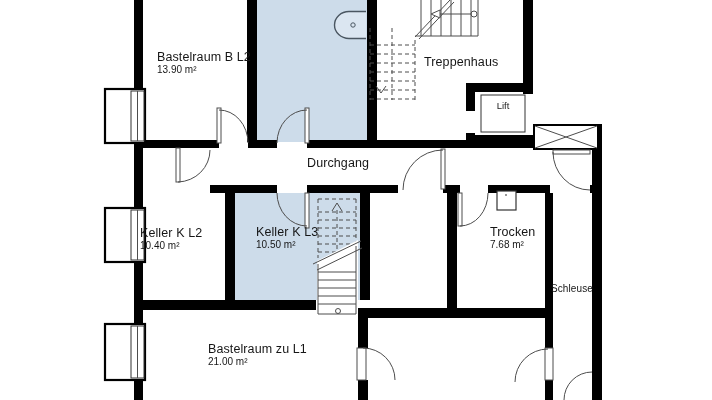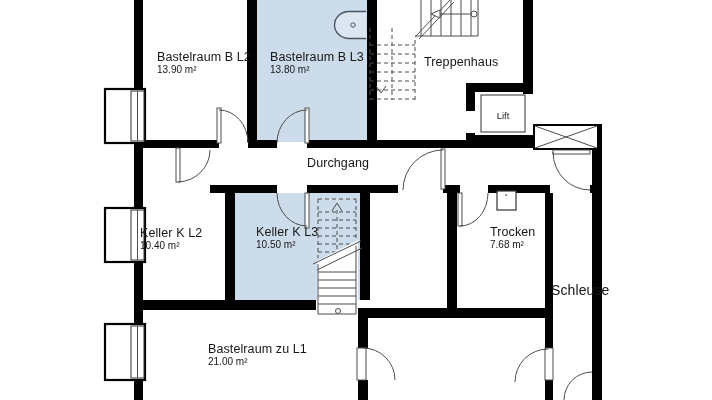--- a/index.html
+++ b/index.html
@@ -13,21 +13,21 @@
   .linework{position:absolute;left:0;top:0;pointer-events:none;}
   .ln{stroke:var(--line,#4d4d4d);fill:none;stroke-width:1;}
   .ln-b{stroke:#000;fill:#fff;stroke-width:2.2;}
   .ln-f{stroke:#333;fill:#fff;stroke-width:1;}
   .leaf{stroke:var(--line,#4d4d4d);fill:#fff;stroke-width:1;}
   .dash{stroke-dasharray:4,3;}
   .room-label{position:absolute;color:#161616;line-height:1.12;white-space:nowrap;}
   .rname{font-size:12.5px;letter-spacing:.1px;}
   .area{font-size:10px;}
   .lift-label{position:absolute;text-align:center;font-size:9.5px;color:#222;}
-  .lbl-sm .rname{font-size:14px;}
+  .lbl-sm .rname{font-size:10px;}
 </style>
 </head>
 <body>
 
 <div class="plan">
 
   <div class="fill" style="left:257px;top:0;width:110px;height:142px"></div>
   <div class="fill" style="left:235px;top:193px;width:125px;height:107px"></div>
 
   <div>
@@ -191,28 +191,24 @@
     <g>
       <rect x="497" y="191" width="19" height="19" fill="#fff" stroke="#333" stroke-width="1.2"></rect>
       <circle cx="506" cy="195" r="1" fill="#777" stroke="none"></circle>
     </g>
   </svg>
 
   <div class="room-label" style="left:157px;top:50px">
     <div class="rname">Bastelraum B L2</div>
     <div class="area">13.90 m²</div>
   </div>
-  <div class="room-label" style="left:270px;top:50px">
-    <div class="rname">Bastelraum B L3</div>
-    <div class="area">13.80 m²</div>
-  </div>
   <div class="room-label" style="left:424px;top:55px">
     <div class="rname">Treppenhaus</div>
   </div>
-  <div class="lift-label" style="left:481px;top:110px;width:44px">
+  <div class="lift-label" style="left:481px;top:100px;width:44px">
     <span>Lift</span>
   </div>
   <div class="room-label" style="left:307px;top:156px">
     <div class="rname">Durchgang</div>
   </div>
   <div class="room-label" style="left:140px;top:226px">
     <div class="rname">Keller K L2</div>
     <div class="area">10.40 m²</div>
   </div>
   <div class="room-label" style="left:256px;top:225px">

